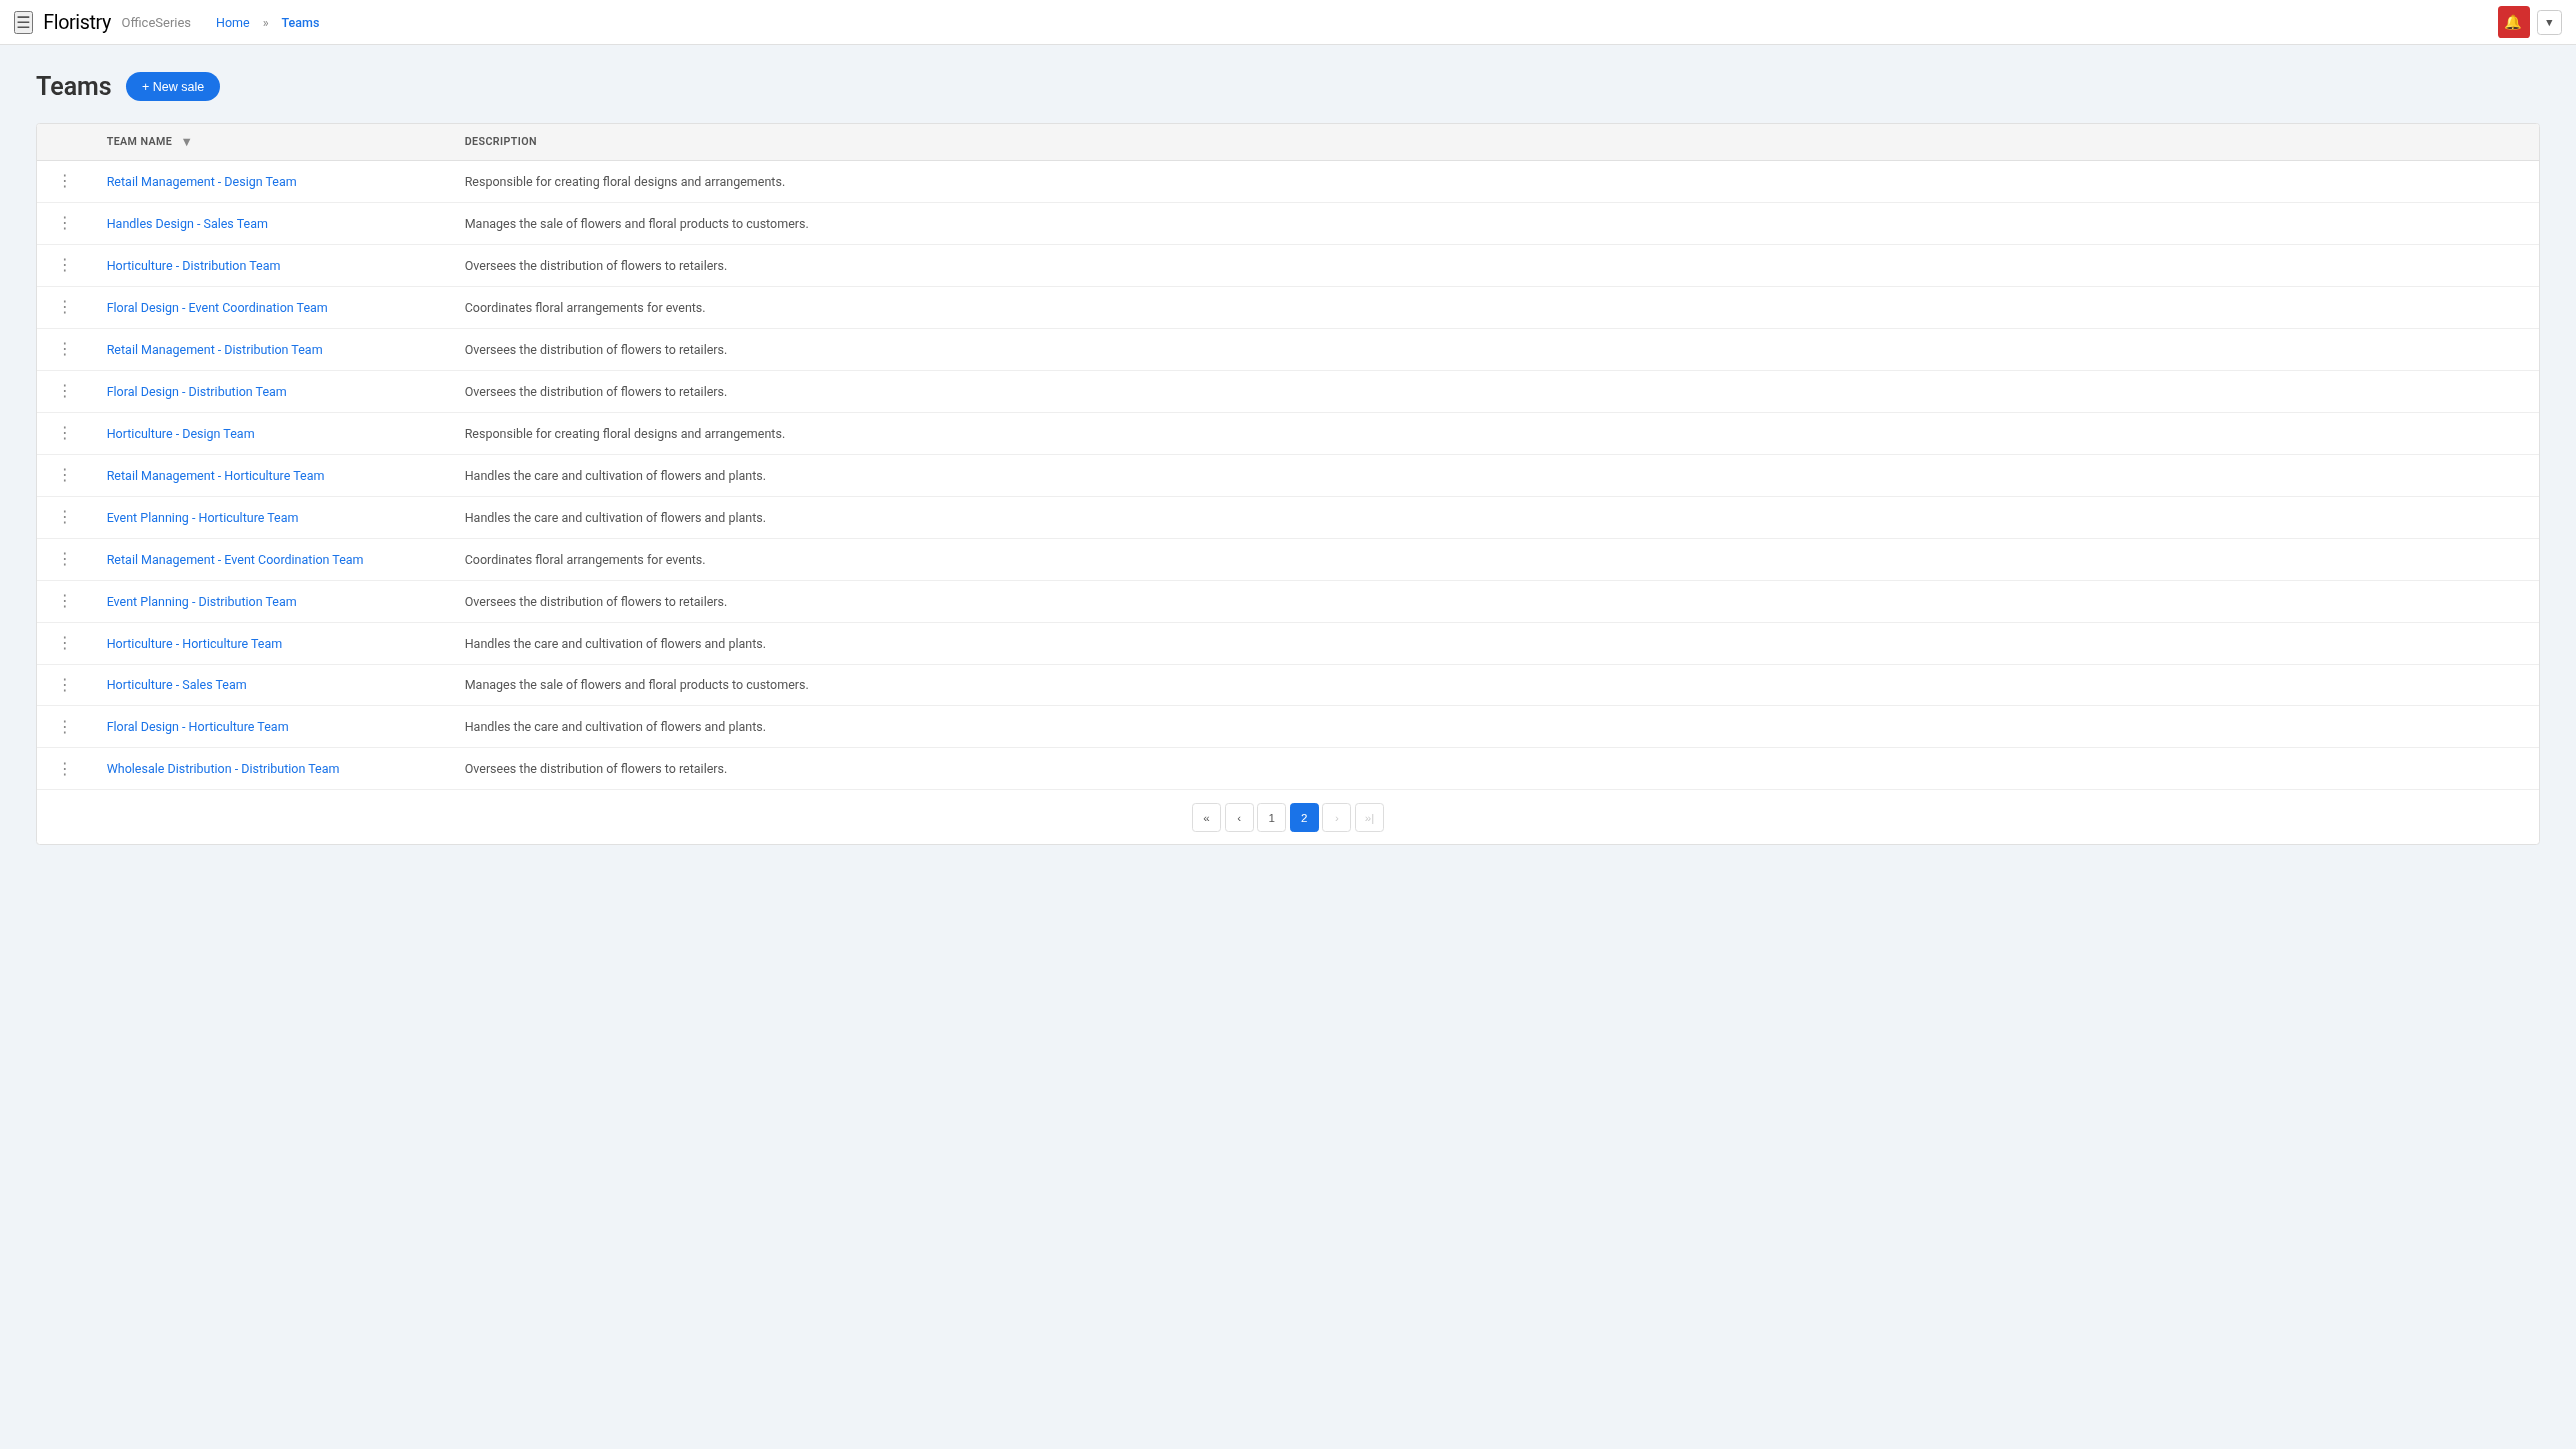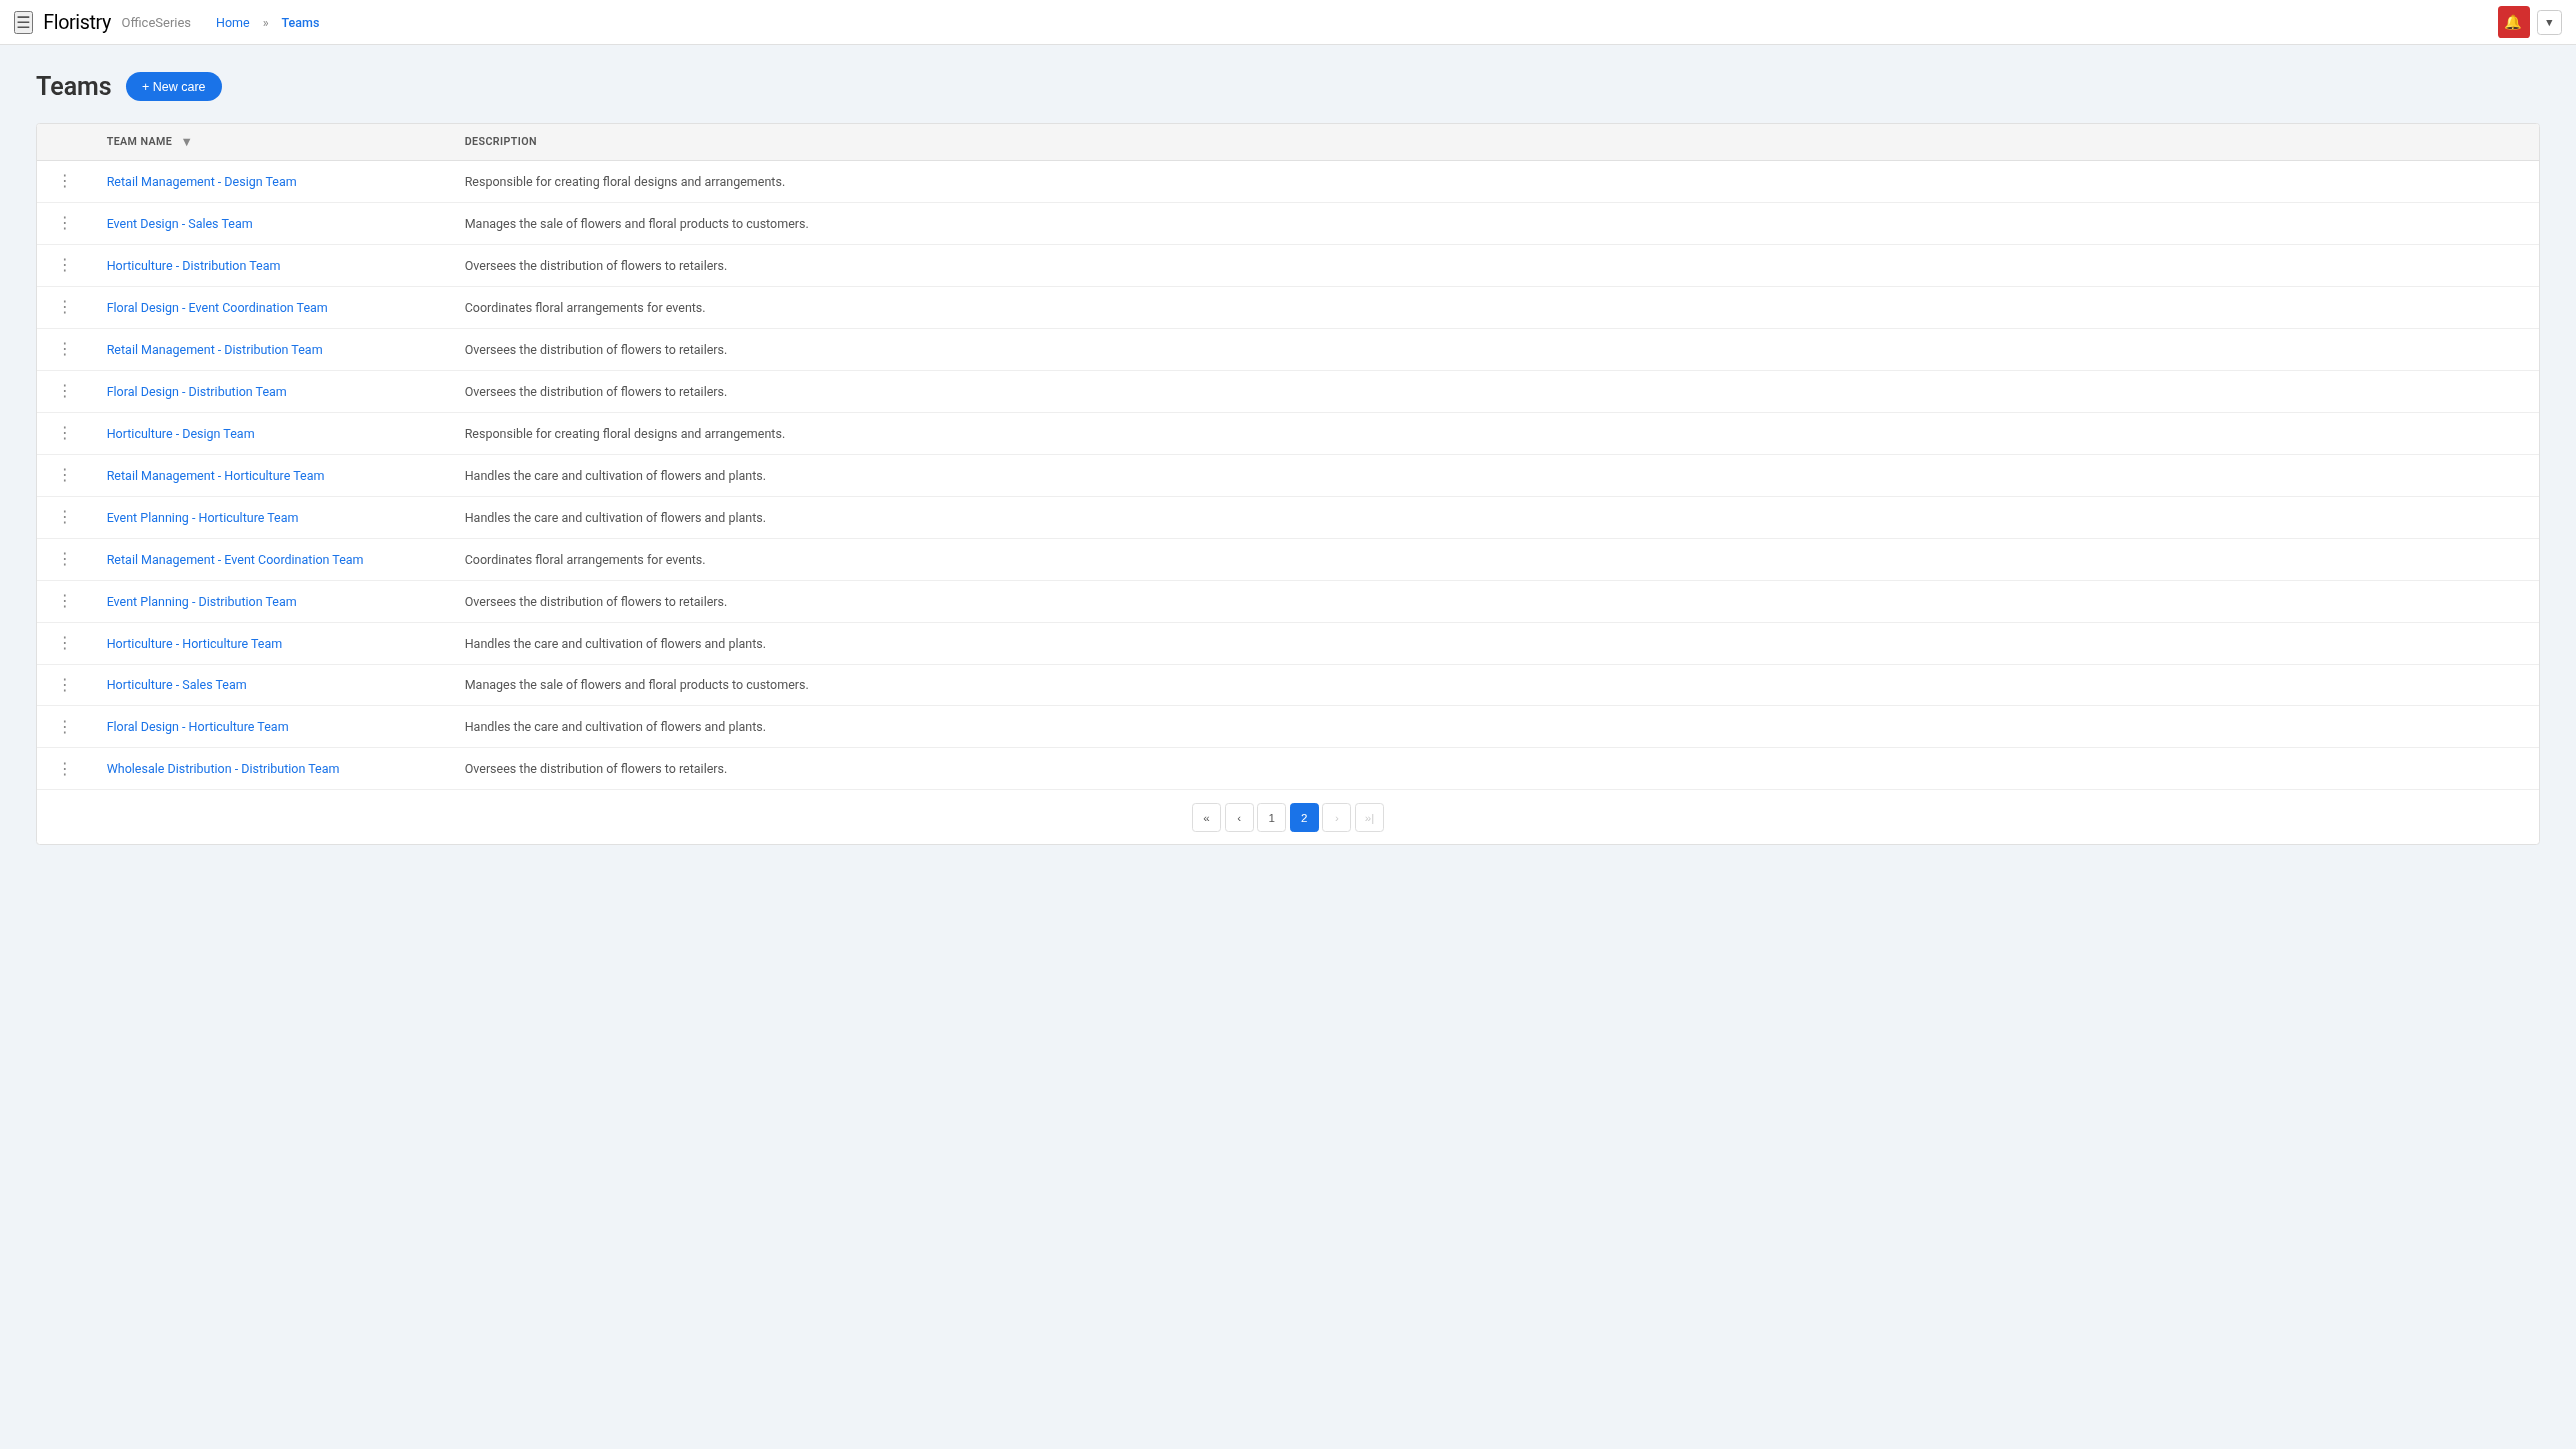--- a/index.html
+++ b/index.html
@@ -224,21 +224,21 @@
     </button>
     <button class="dropdown-btn">
       <span>▼</span>
     </button>
   </div>
 </nav>
 
 <div class="page-container">
   <div class="page-header">
     <h1 class="page-title">Teams</h1>
-    <button class="new-team-btn">+ New care</button>
+    <button class="new-team-btn">+ New sale</button>
   </div>
 
   <div class="table-wrapper">
     <table>
       <thead>
         <tr>
           <th class="th-actions"></th>
           <th class="th-team">
             <div class="th-team-inner">
               <span>TEAM NAME</span>
@@ -249,21 +249,21 @@
         </tr>
       </thead>
       <tbody id="table-body">
       <tr>
             <td class="td-actions"><button class="kebab-btn">⋮</button></td>
             <td><a href="#" class="team-link">Retail Management - Design Team</a></td>
             <td><span class="desc-text">Responsible for creating floral designs and arrangements.</span></td>
           </tr>
           <tr>
             <td class="td-actions"><button class="kebab-btn">⋮</button></td>
-            <td><a href="#" class="team-link">Event Design - Sales Team</a></td>
+            <td><a href="#" class="team-link">Handles Design - Sales Team</a></td>
             <td><span class="desc-text">Manages the sale of flowers and floral products to customers.</span></td>
           </tr>
           <tr>
             <td class="td-actions"><button class="kebab-btn">⋮</button></td>
             <td><a href="#" class="team-link">Horticulture - Distribution Team</a></td>
             <td><span class="desc-text">Oversees the distribution of flowers to retailers.</span></td>
           </tr>
           <tr>
             <td class="td-actions"><button class="kebab-btn">⋮</button></td>
             <td><a href="#" class="team-link">Floral Design - Event Coordination Team</a></td>

